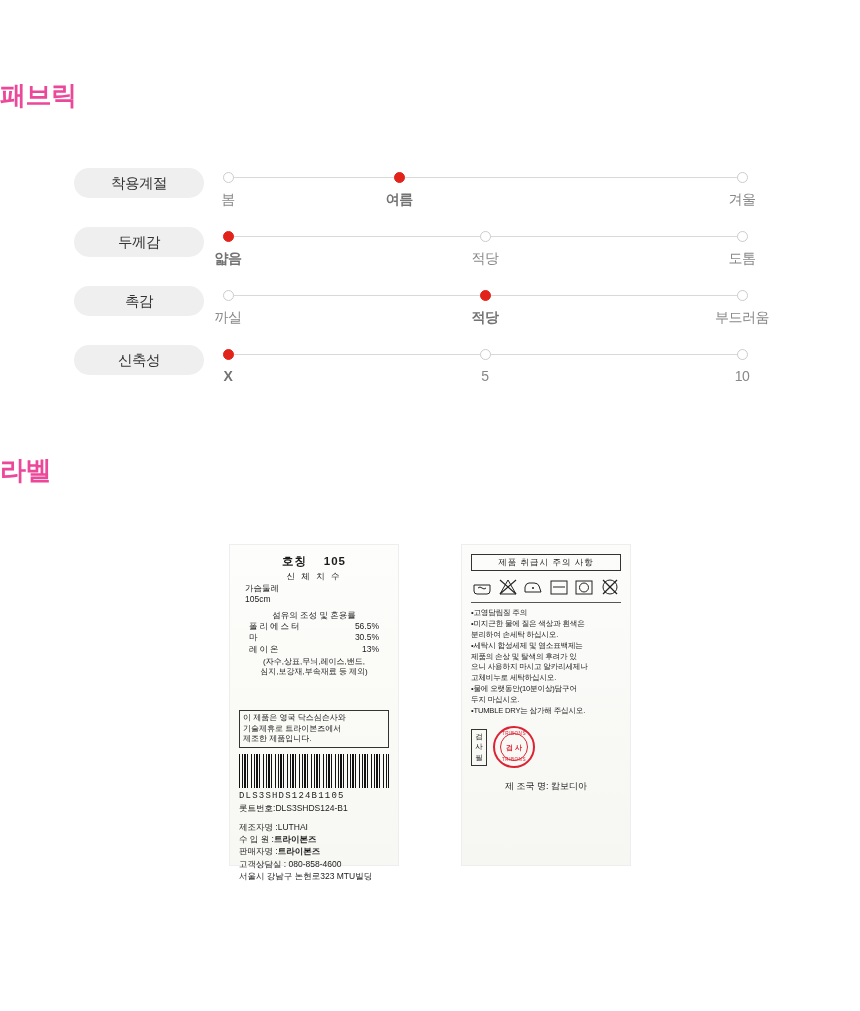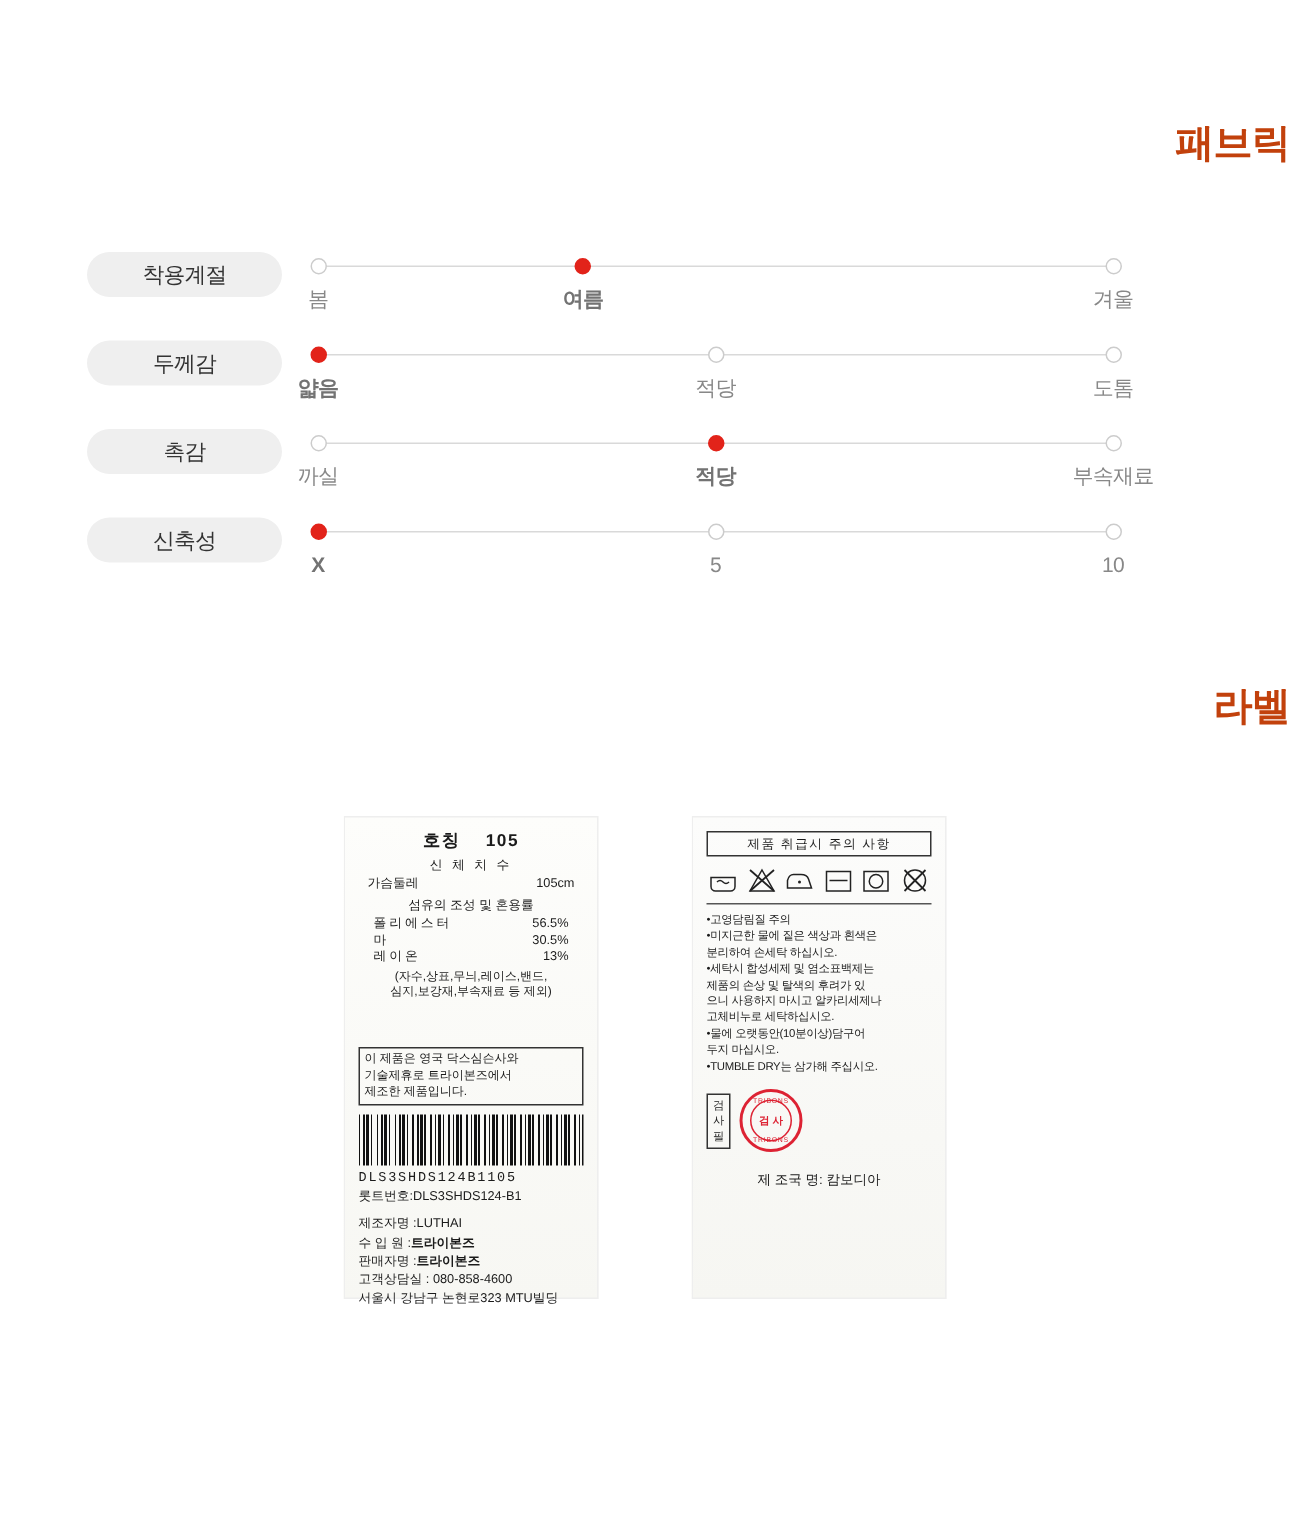--- a/index.html
+++ b/index.html
@@ -12,33 +12,33 @@
     width: 860px;
     height: 1011px;
     font-family: "Liberation Sans", sans-serif;
     color: #333333;
     position: relative;
     overflow: hidden;
   }
 
   
   .section-title {
-    text-align: right;
+    text-align: left;
     font-size: 26px;
     font-weight: bold;
-    color: #c2410c;
+    color: #ec4899;
     letter-spacing: -0.5px;
   }
   #fabric-title { margin-top: 78px; }
   #label-title  { margin-top: 52px; }
 
   
   .fabric-block {
     margin-top: 52px;
-    padding-left: 58px;
+    padding-left: 74px;
     padding-right: 118px;
   }
   .spec-row {
     display: flex;
     align-items: flex-start;
     height: 59px;
   }
   .spec-label {
     width: 130px;
     height: 30px;
@@ -131,22 +131,23 @@
     margin-top: 2px;
   }
   .tl-sub {
     text-align: center;
     letter-spacing: 2px;
     font-size: 8.5px;
     margin-top: 2px;
   }
   .kv {
     display: flex;
-    justify-content: space-between;
+    justify-content: flex-start;
     padding: 0 6px;
+    flex-direction: column;
   }
   .tl-center { text-align: center; }
   .comp-row {
     display: flex;
     justify-content: space-between;
     padding: 0 10px;
   }
   .comp-row .n { letter-spacing: 2px; }
   .tiny-note {
     text-align: center;
@@ -330,21 +331,21 @@
       <div class="tick first" style="left:0%">
         <div class="dot"></div>
         <div class="tick-label">까실</div>
       </div>
       <div class="tick active" style="left:50%">
         <div class="dot"></div>
         <div class="tick-label">적당</div>
       </div>
       <div class="tick last" style="left:100%">
         <div class="dot"></div>
-        <div class="tick-label">부속재료</div>
+        <div class="tick-label">부드러움</div>
       </div>
     </div>
   </div>
 
   <div class="spec-row">
     <div class="spec-label">신축성</div>
     <div class="scale">
       <div class="scale-line"></div>
       <div class="tick active first" style="left:0%">
         <div class="dot"></div>

